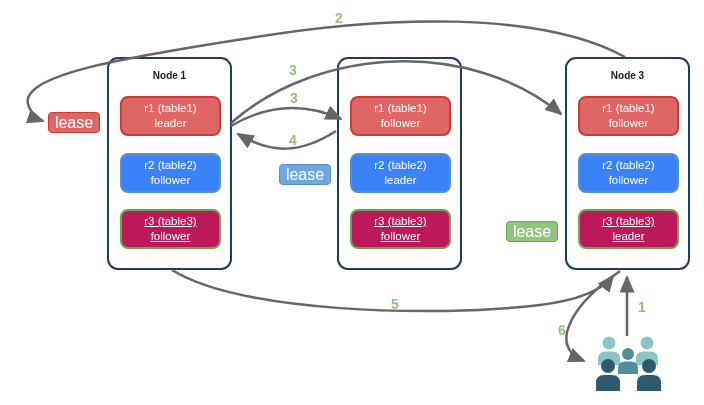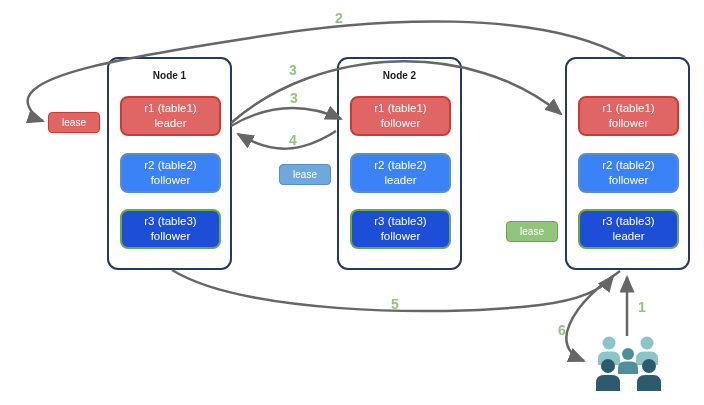--- a/index.html
+++ b/index.html
@@ -17,25 +17,25 @@
   .node-title { margin-top:11px; text-align:center; font-weight:bold; font-size:10px; color:#1b1b1b; }
 
   .replica {
     position:absolute; left:11px; width:101px; height:40px; box-sizing:border-box;
     border-radius:8px; border:2px solid; color:#ffffff; font-size:11.5px; line-height:1.3;
     display:flex; flex-direction:column; align-items:center; justify-content:center; text-align:center;
   }
   .r1 { top:37px; } .r2 { top:94px; } .r3 { top:150px; }
   .red   { background:#e06666; border-color:#cc3b33; }
   .blue  { background:#3b82f6; border-color:#5a8ecb; }
-  .green { background:#1d4ed8; border-color:#6aa84f; }
+  .green { background:#be185d; border-color:#6aa84f;text-decoration:underline; }
 
   .lease {
     position:absolute; width:52px; height:21px; box-sizing:border-box; z-index:2;
-    border-radius:4px; border:1px solid; color:#ffffff; font-size:10px;
+    border-radius:4px; border:1px solid; color:#ffffff; font-size:16px;
     display:flex; align-items:center; justify-content:center;
   }
   .lease-red   { left:48px;  top:112px; background:#e06666; border-color:#d13a30; }
   .lease-blue  { left:279px; top:164px; background:#6fa8dc; border-color:#5a8ecb; }
   .lease-green { left:506px; top:221px; background:#93c47d; border-color:#6aa84f; }
 
   .step {
     position:absolute; z-index:5; color:#93c47d; font-weight:bold; font-size:14px;
     transform:translate(-50%,-50%);
   }
@@ -79,36 +79,36 @@
       <span>r2 (table2)</span>
       <span>follower</span>
     </div>
     <div class="replica r3 green">
       <span>r3 (table3)</span>
       <span>follower</span>
     </div>
   </div>
 
   <div class="node node-2">
-    <div class="node-title">Node 2</div>
     <div class="replica r1 red">
       <span>r1 (table1)</span>
       <span>follower</span>
     </div>
     <div class="replica r2 blue">
       <span>r2 (table2)</span>
       <span>leader</span>
     </div>
     <div class="replica r3 green">
       <span>r3 (table3)</span>
       <span>follower</span>
     </div>
   </div>
 
   <div class="node node-3">
+    <div class="node-title">Node 3</div>
     <div class="replica r1 red">
       <span>r1 (table1)</span>
       <span>follower</span>
     </div>
     <div class="replica r2 blue">
       <span>r2 (table2)</span>
       <span>follower</span>
     </div>
     <div class="replica r3 green">
       <span>r3 (table3)</span>

